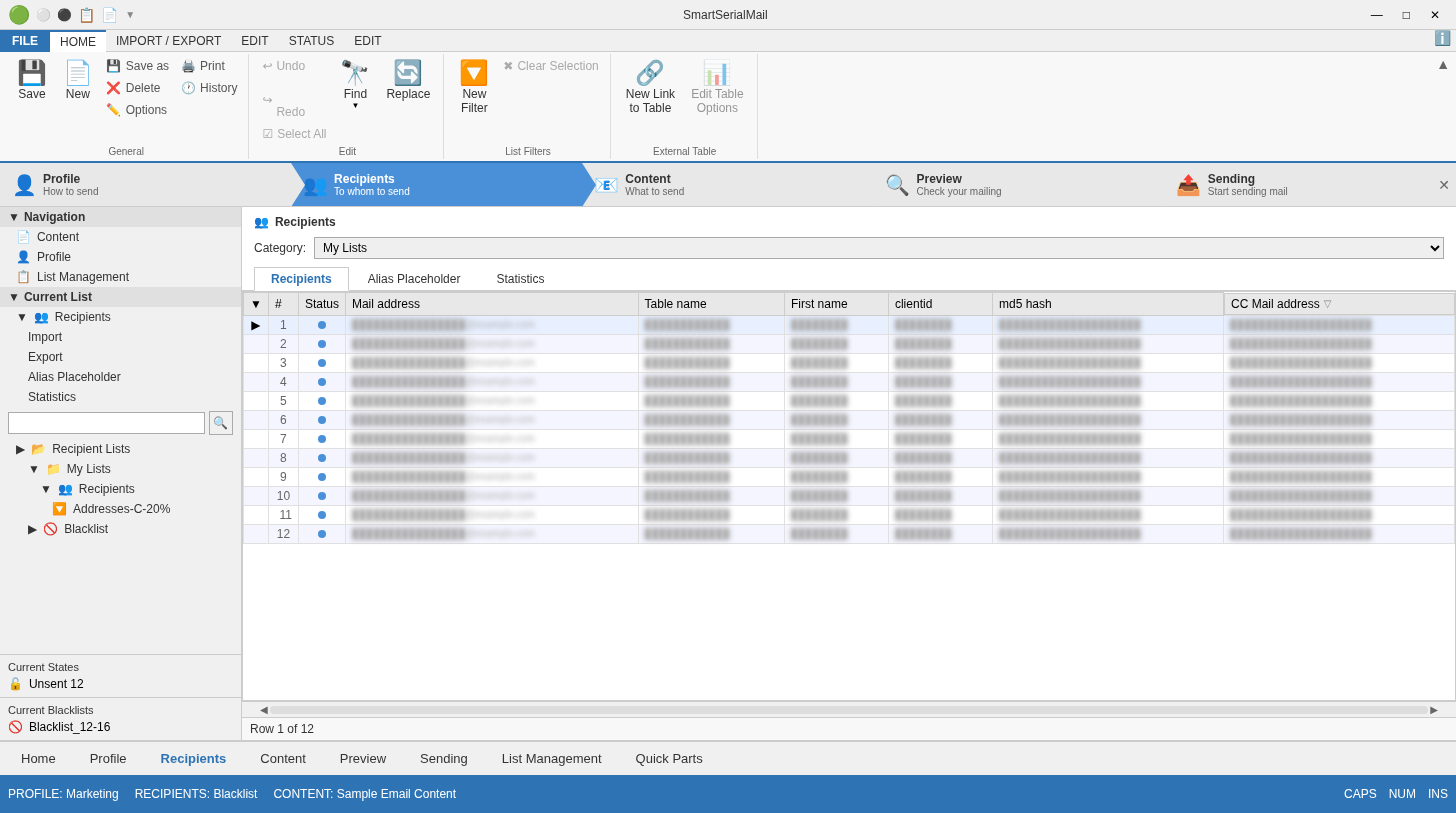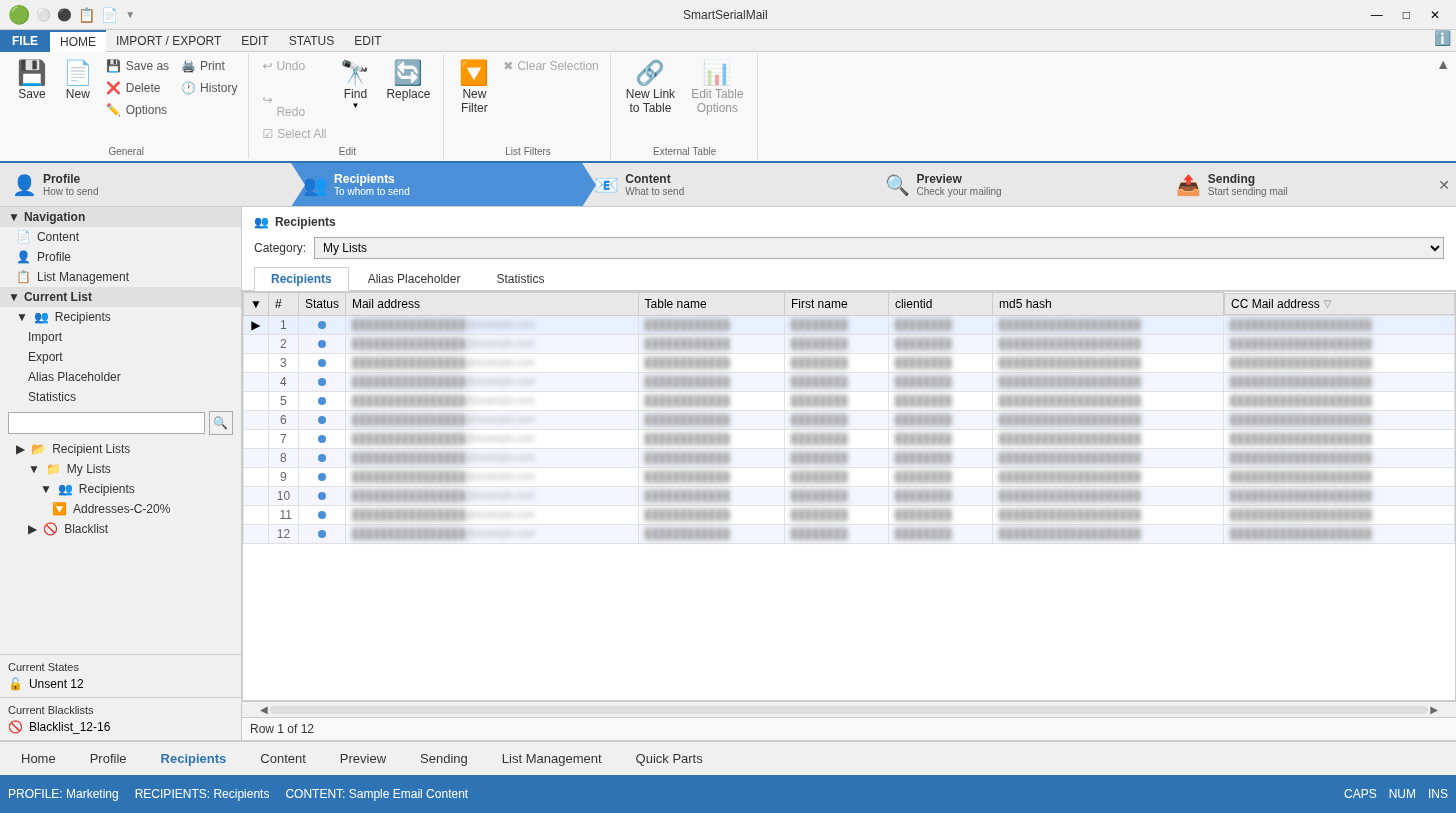--- a/index.html
+++ b/index.html
@@ -849,20 +849,20 @@
   <div class="bottom-tab active">Recipients</div>
   <div class="bottom-tab">Content</div>
   <div class="bottom-tab">Preview</div>
   <div class="bottom-tab">Sending</div>
   <div class="bottom-tab">List Management</div>
   <div class="bottom-tab">Quick Parts</div>
 </div>
 
 <div class="status-bar">
   <span class="status-item">PROFILE: Marketing</span>
-  <span class="status-item">RECIPIENTS: Recipients</span>
+  <span class="status-item">RECIPIENTS: Blacklist</span>
   <span class="status-item">CONTENT: Sample Email Content</span>
   <div class="status-right">
     <span>CAPS</span>
     <span>NUM</span>
     <span>INS</span>
   </div>
 </div>
 
 </body></html>

